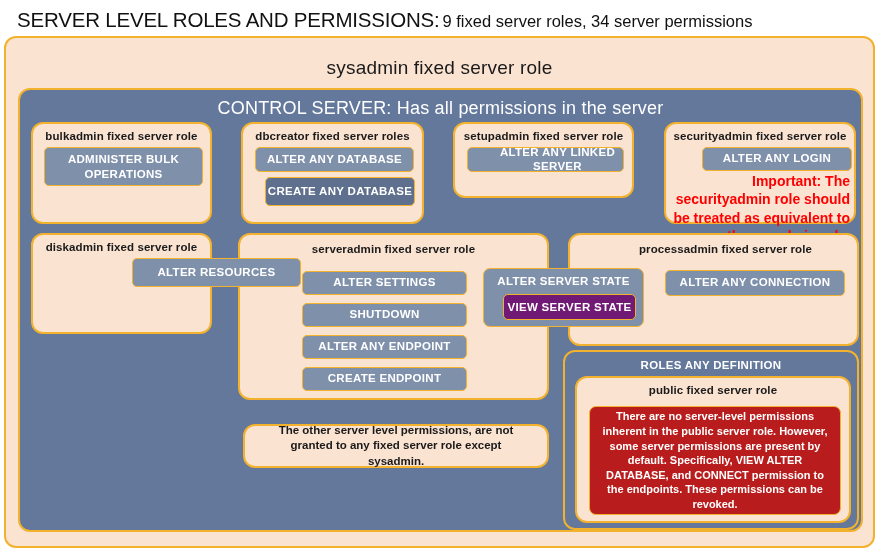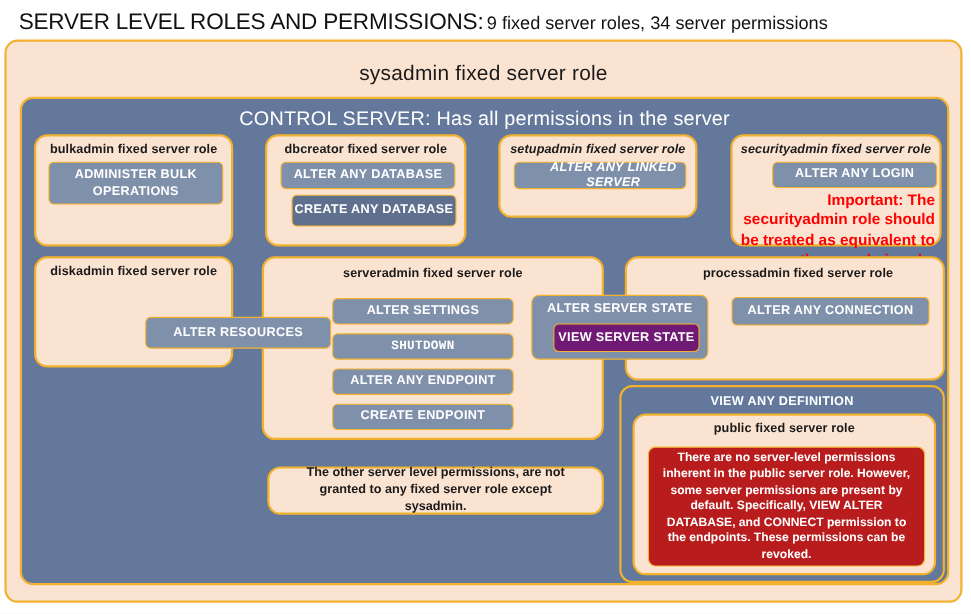--- a/index.html
+++ b/index.html
@@ -117,21 +117,21 @@
     top: 8px;
     text-align: center;
     font-size: 18px;
     color: #FFFFFF;
     letter-spacing: 0.2px;
   }
 
   
   #role-bulkadmin { left: 31px;  top: 122px; width: 181px; height: 102px; }
   #role-dbcreator { left: 241px; top: 122px; width: 183px; height: 102px; }
-  #role-setupadmin{ left: 453px; top: 122px; width: 181px; height: 76px; font-style: italic; }
+  #role-setupadmin{ left: 453px; top: 122px; width: 181px; height: 76px; }
   #role-securityadmin { left: 664px; top: 122px; width: 192px; height: 102px; }
 
   
   #role-diskadmin { left: 31px;  top: 233px; width: 181px; height: 101px; }
   #role-serveradmin { left: 238px; top: 233px; width: 311px; height: 167px; }
   #role-processadmin { left: 568px; top: 233px; width: 291px; height: 113px; }
 
   
   #view-any-definition-box {
     left: 563px;
@@ -214,21 +214,21 @@
 
   #perm-alter-any-linked-server { left: 12px; top: 23px; width: 157px; height: 25px; padding-left: 24px; }
 
   #perm-alter-any-login { left: 36px; top: 23px; width: 150px; height: 24px; }
 
   #perm-alter-resources {
     left: 101px; top: 43px; width: 169px; height: 29px;
   }
 
   #perm-alter-settings   { left: 62px; top: 36px; width: 165px; height: 24px; }
-  #perm-shutdown         { left: 62px; top: 68px; width: 165px; height: 24px; font-family: Liberation Mono, monospace; }
+  #perm-shutdown         { left: 62px; top: 68px; width: 165px; height: 24px; }
   #perm-alter-any-endpoint { left: 62px; top: 100px; width: 165px; height: 24px; }
   #perm-create-endpoint  { left: 62px; top: 132px; width: 165px; height: 24px; }
 
   #perm-alter-server-state {
     position: absolute;
     left: 483px; top: 268px; width: 161px; height: 59px;
     background: #7F90AB;
     border: 1.5px solid #F2B22E;
     border-radius: 7px;
     box-sizing: border-box;
@@ -279,63 +279,63 @@
     <div id="control-server-label">CONTROL SERVER: Has all permissions in the server</div>
 
   </div>
 
   <div class="peach" id="role-bulkadmin">
     <div class="role-title" style="top:6px;">bulkadmin  fixed server role</div>
     <div class="perm two-line" id="perm-administer-bulk-operations">ADMINISTER  BULK OPERATIONS</div>
   </div>
 
   <div class="peach" id="role-dbcreator">
-    <div class="role-title" style="top:6px;">dbcreator fixed server role</div>
+    <div class="role-title" style="top:6px;">dbcreator fixed server roles</div>
     <div class="perm" id="perm-create-any-database">CREATE  ANY DATABASE</div>
     <div class="perm" id="perm-alter-any-database">ALTER ANY DATABASE</div>
   </div>
 
   <div class="peach" id="role-setupadmin">
     <div class="role-title" style="top:6px;">setupadmin fixed server role</div>
     <div class="perm" id="perm-alter-any-linked-server">ALTER ANY LINKED SERVER</div>
   </div>
 
   <div class="peach" id="role-securityadmin">
-    <div class="role-title" style="top:6px;font-style:italic;">securityadmin  fixed server role</div>
+    <div class="role-title" style="top:6px;">securityadmin  fixed server role</div>
     <div class="perm" id="perm-alter-any-login">ALTER ANY LOGIN</div>
     <div id="securityadmin-warning">Important:  The securityadmin role should  be treated  as equivalent to the  sysadmin role.</div>
   </div>
 
   <div class="peach" id="role-diskadmin">
     <div class="role-title" style="top:6px;">diskadmin  fixed server role</div>
   </div>
 
   <div class="peach" id="role-serveradmin">
     <div class="role-title" style="top:8px;">serveradmin fixed server role</div>
     <div class="perm" id="perm-alter-settings">ALTER SETTINGS</div>
     <div class="perm" id="perm-shutdown">SHUTDOWN</div>
     <div class="perm" id="perm-alter-any-endpoint">ALTER ANY ENDPOINT</div>
     <div class="perm" id="perm-create-endpoint">CREATE  ENDPOINT</div>
   </div>
 
-  <div class="perm z-top" id="perm-alter-resources" style="left:132px; top:288px;text-align:right;">ALTER RESOURCES</div>
+  <div class="perm z-top" id="perm-alter-resources" style="left:132px; top:258px;text-align:right;">ALTER RESOURCES</div>
 
   <div class="peach" id="role-processadmin">
     <div class="role-title" style="top:8px;padding-left:24px;">processadmin fixed server role</div>
     <div class="perm" id="perm-alter-any-connection">ALTER ANY CONNECTION</div>
   </div>
 
   <div class="z-top" id="perm-alter-server-state">
     <div id="perm-alter-server-state-label">ALTER  SERVER  STATE</div>
     <div id="perm-view-server-state">VIEW SERVER  STATE</div>
   </div>
 
   <div class="peach" id="other-permissions-note">The other server level permissions,  are not granted to any fixed server role except sysadmin.</div>
 
   <div class="slate" id="view-any-definition-box">
-    <div id="view-any-definition-label">VIEW  ANY DEFINITION</div>
+    <div id="view-any-definition-label">ROLES  ANY DEFINITION</div>
     <div class="peach" id="role-public">
       <div class="role-title" style="top:6px;">public  fixed server role</div>
       <div id="public-note">There are no server-level permissions inherent in the public server role. However, some server permissions are present by default. Specifically, VIEW ALTER DATABASE, and CONNECT permission to the endpoints. These permissions can be revoked.</div>
     </div>
   </div>
 
 </div>
 
 </body></html>

